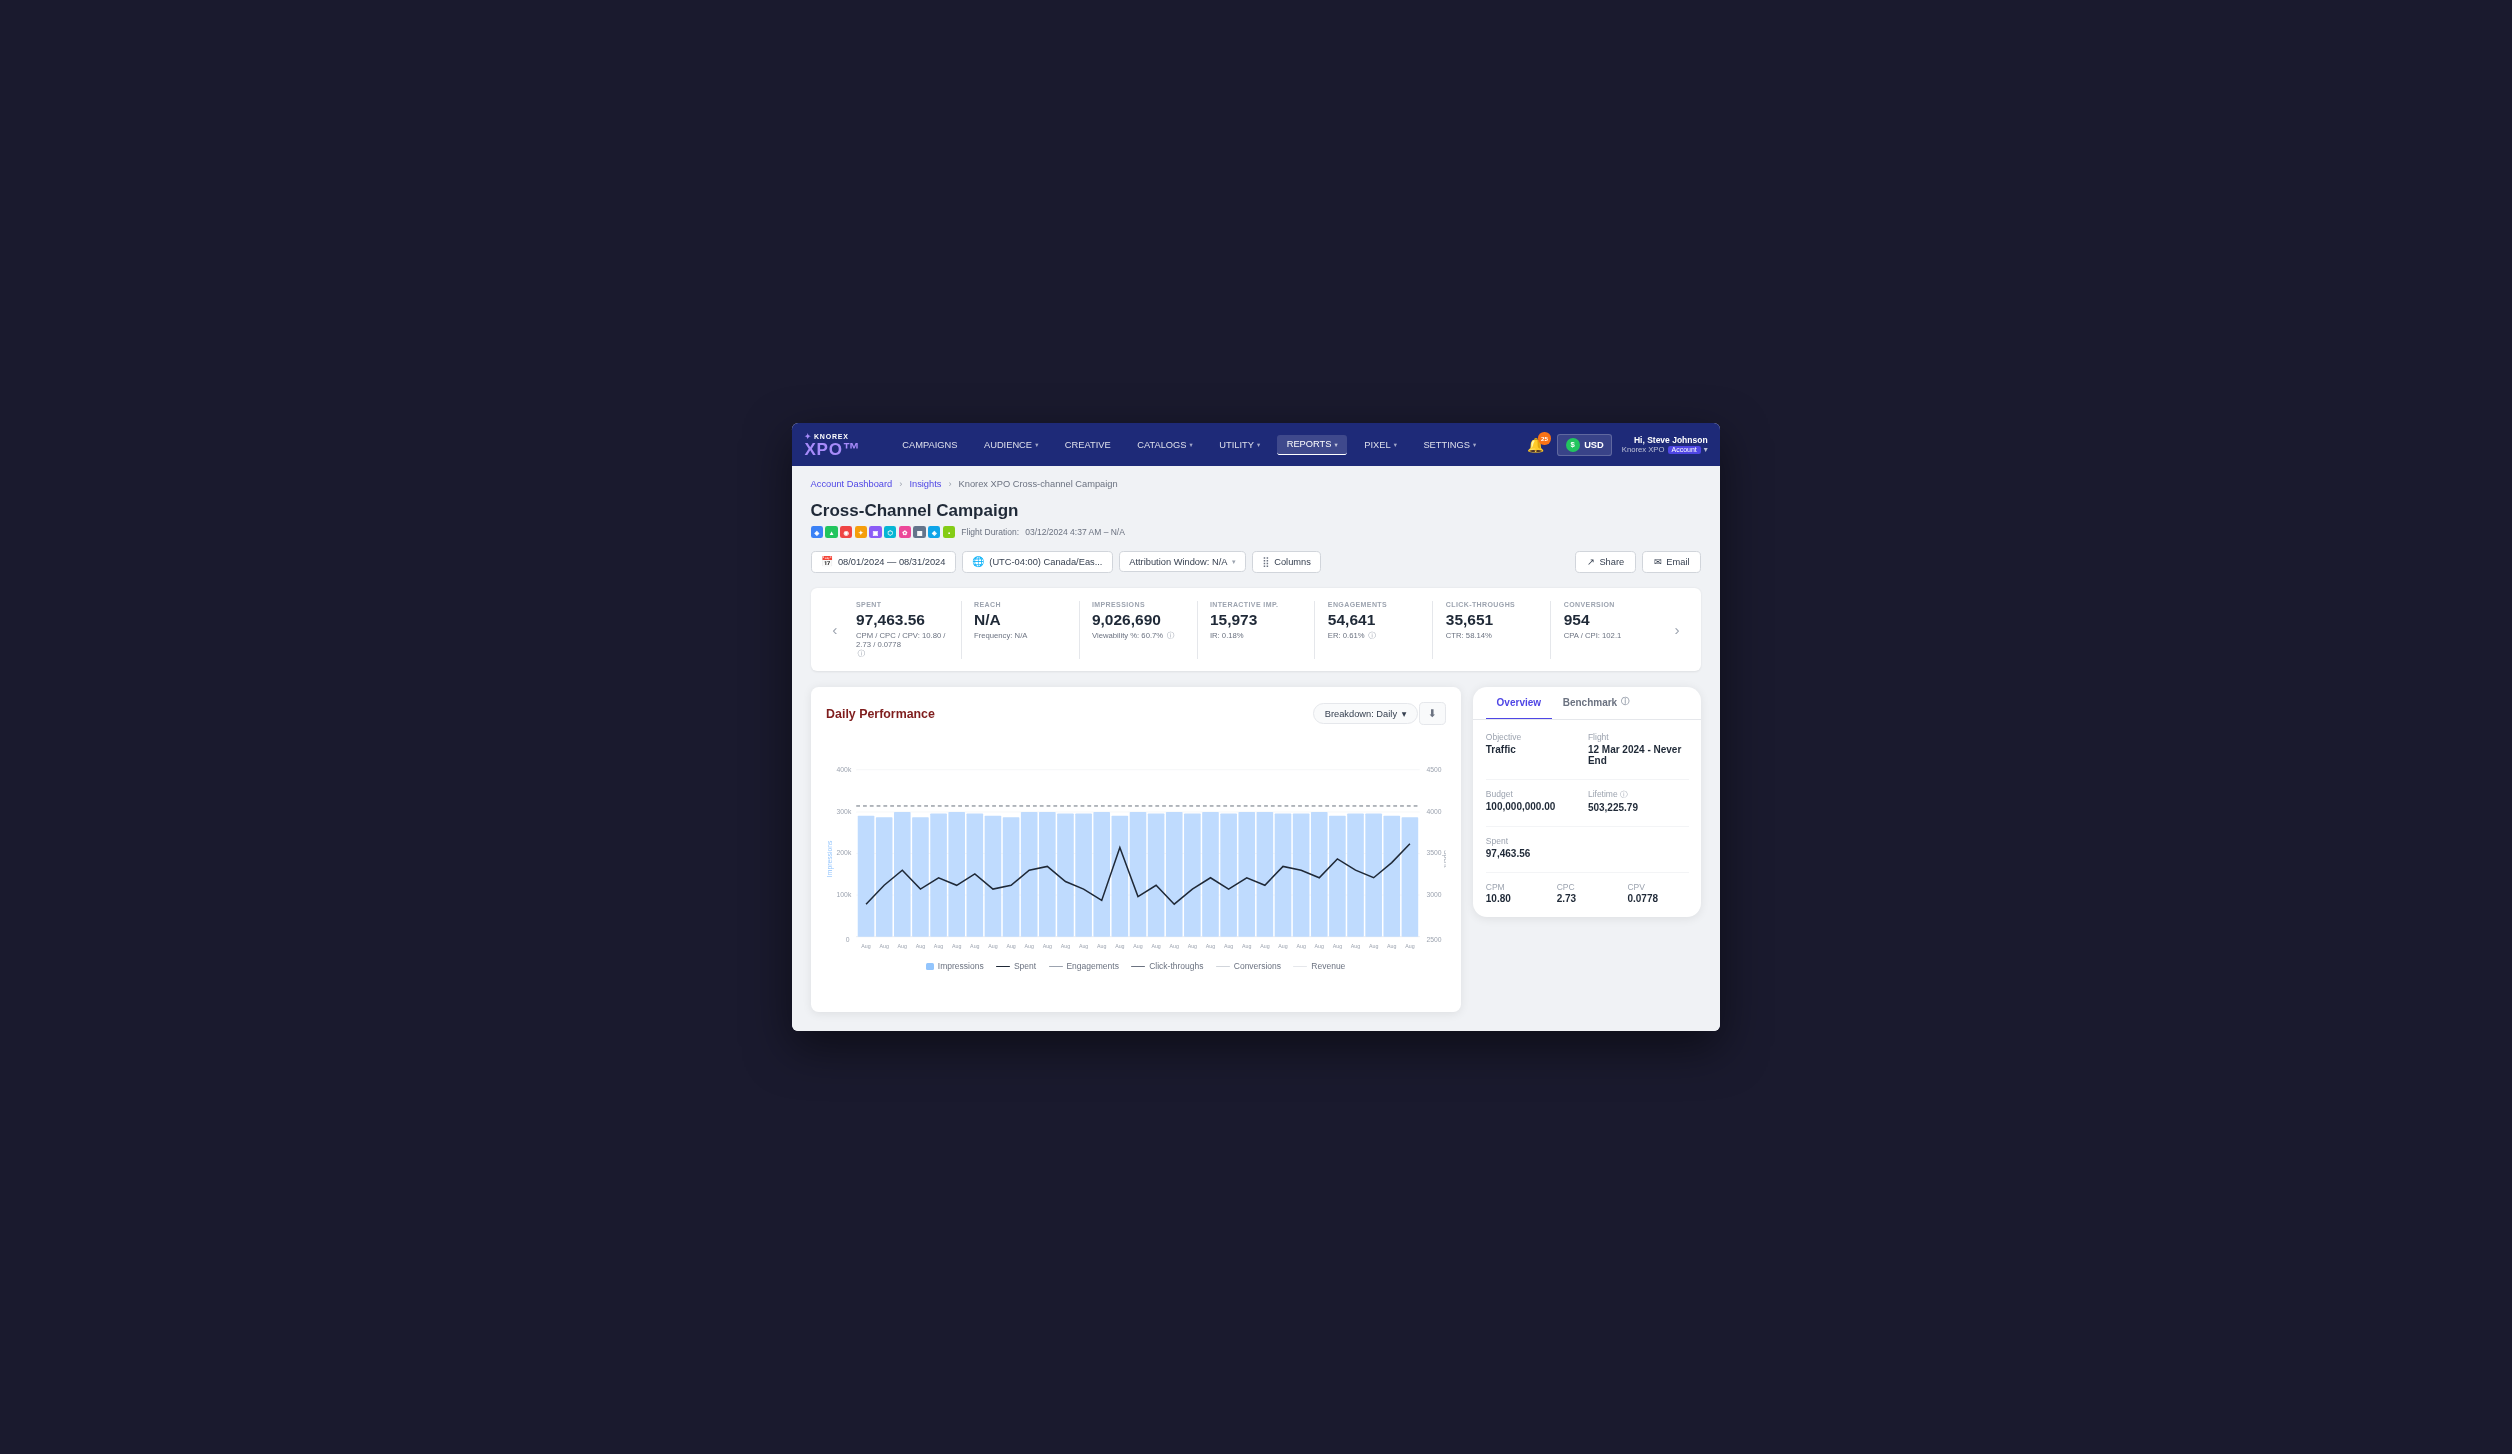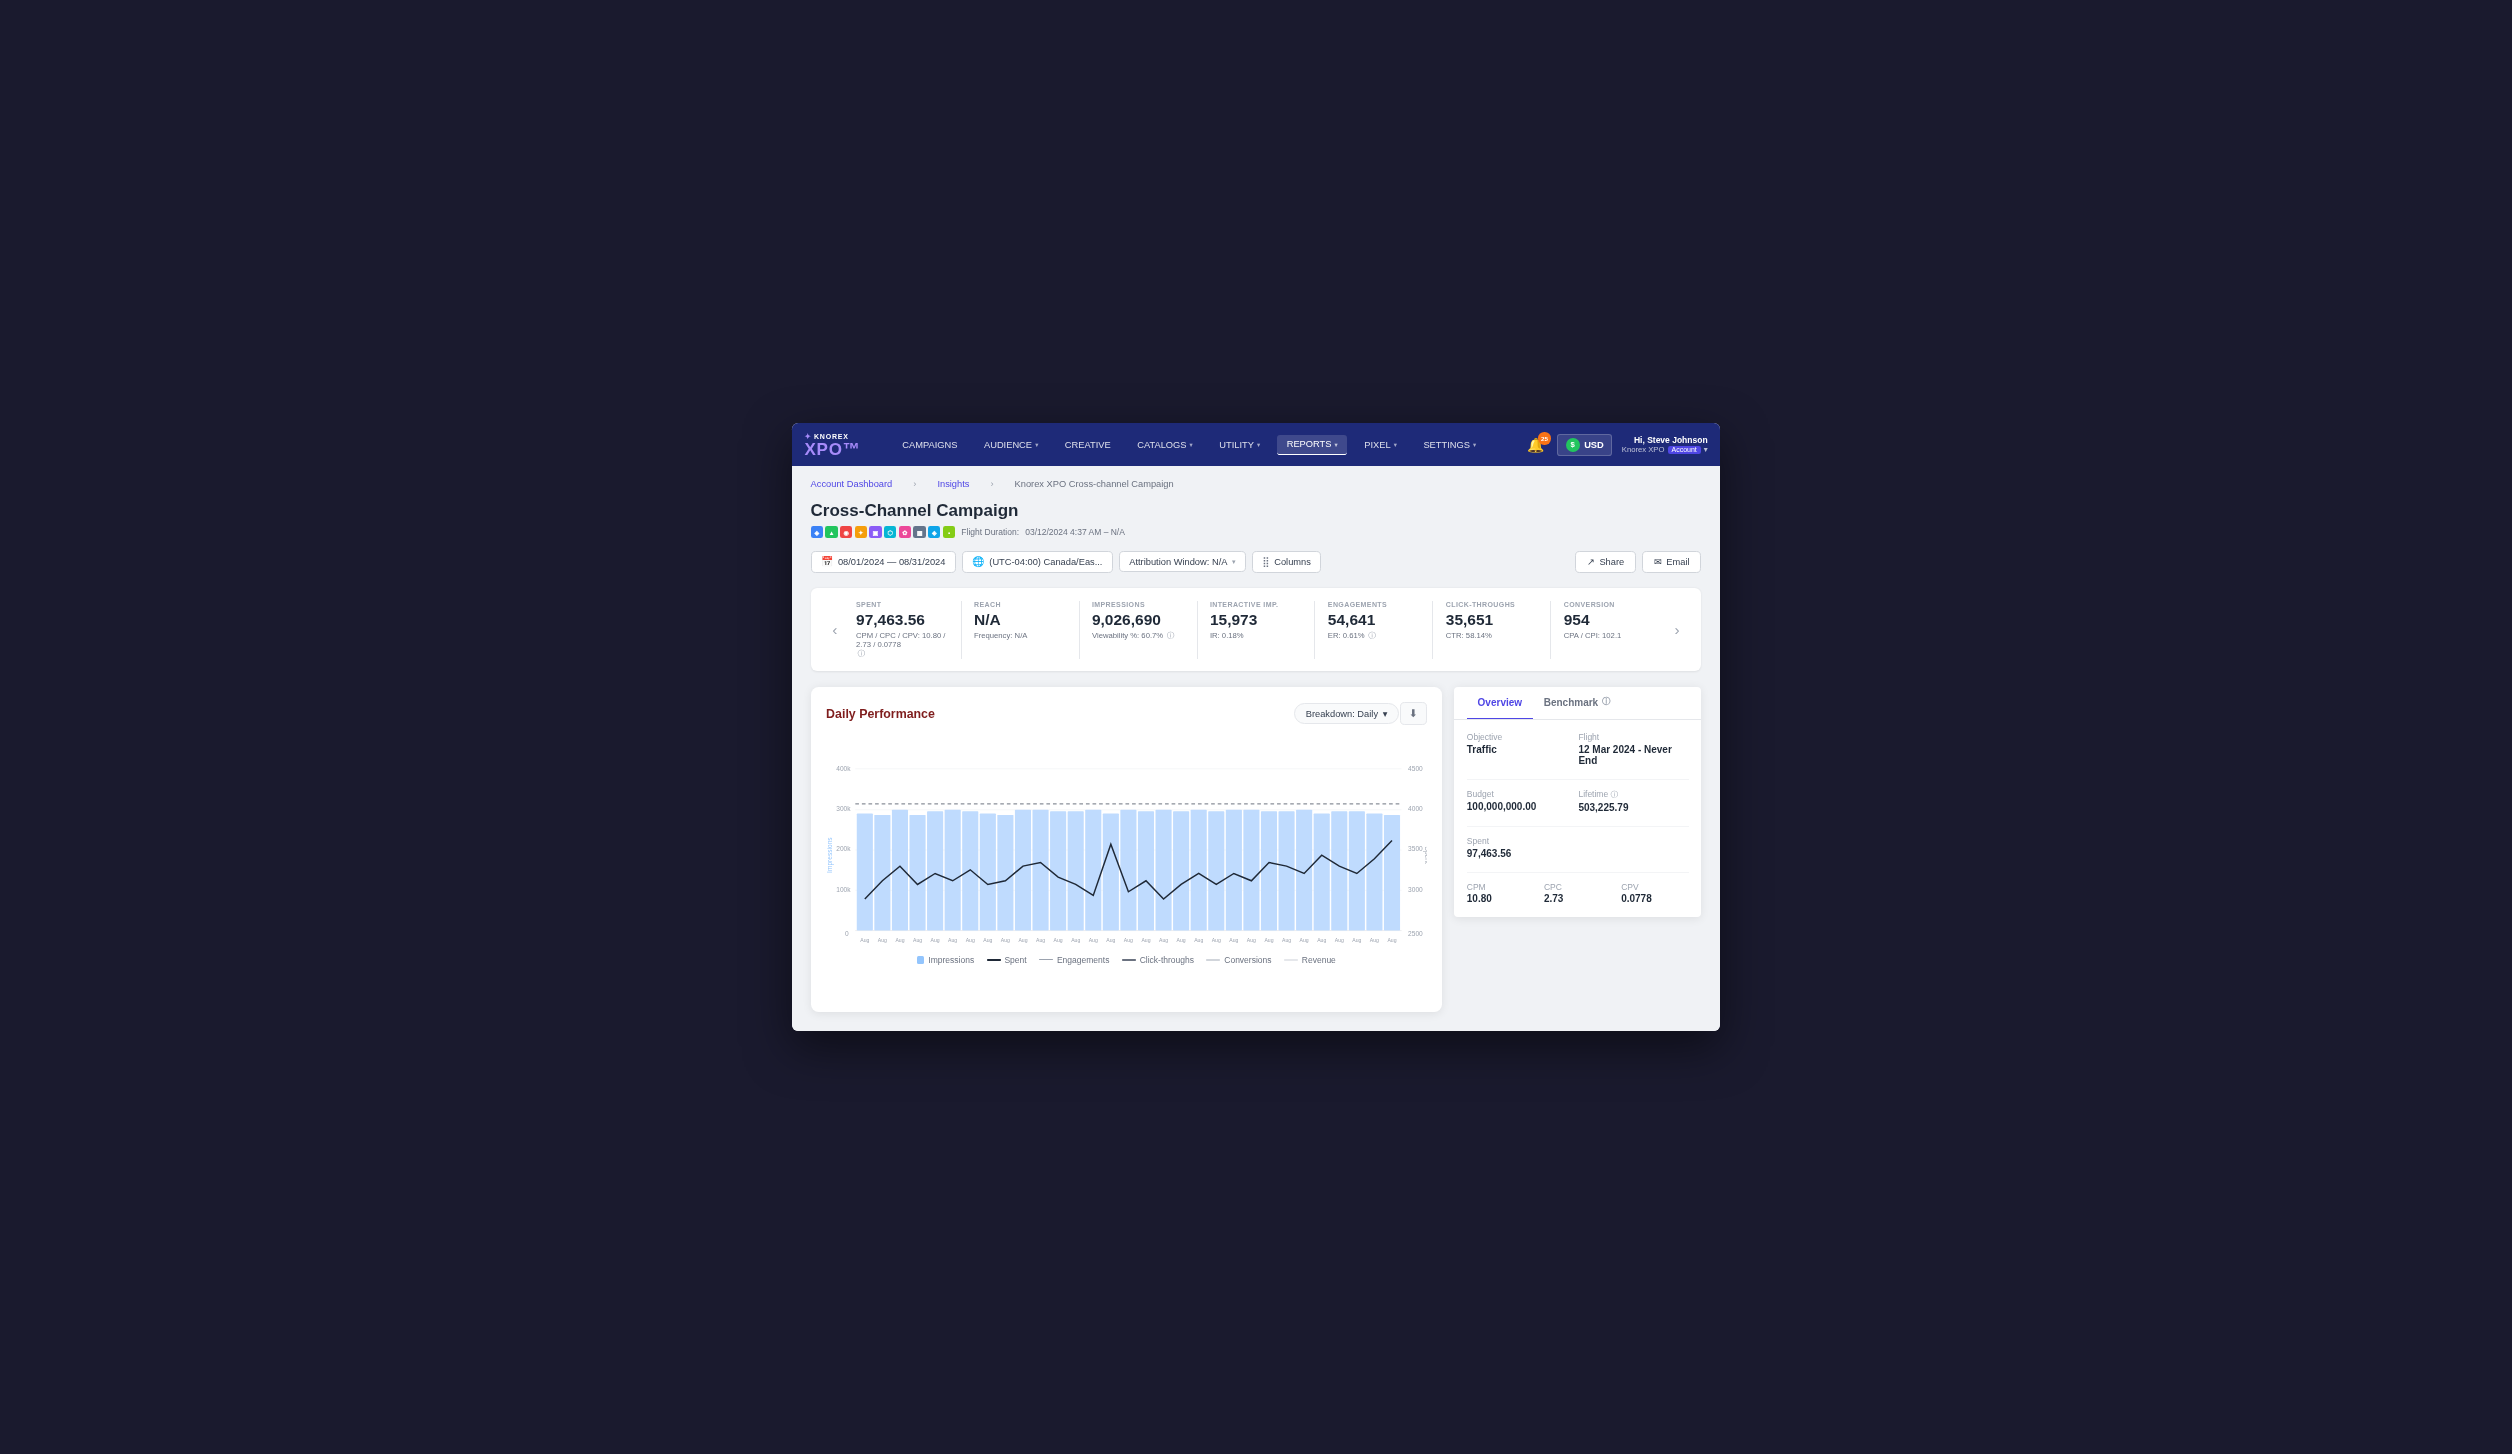--- a/index.html
+++ b/index.html
@@ -144,21 +144,21 @@
     }
     
     .page-content {
       background: #f0f2f5;
       padding: 12.4px 18.6px 18.6px;
     }
     
     .breadcrumb {
       display: flex;
       align-items: center;
-      gap: 21px;
+      gap: 7px;
       font-size: 9.3px;
       color: #6b7280;
       margin-bottom: 12.4px;
     }
     .breadcrumb a { color: #4f46e5; cursor: pointer; }
     .breadcrumb .sep { color: #9ca3af; }
     
     .campaign-header { margin-bottom: 12.4px; }
     .campaign-title {
       font-size: 17px;
@@ -342,23 +342,23 @@
       color: #6b7280;
     }
     .legend-dot {
       width: 7.7px; height: 7.7px; border-radius: 1.5px;
     }
     .legend-line {
       width: 14px; height: 1.5px; border-radius: 0.8px;
     }
     
     .side-panel {
-      width: 247px;
+      width: 228px;
       background: #fff;
-      border-radius: 4px;
+      border-radius: 14px;
       box-shadow: 0 1.5px 9.3px rgba(0,0,0,0.08);
       overflow: hidden;
       flex-shrink: 0;
     }
     .side-tabs {
       display: flex;
       border-bottom: 0.8px solid #e5e7eb;
       padding: 0 12.4px;
     }
     .side-tab {

